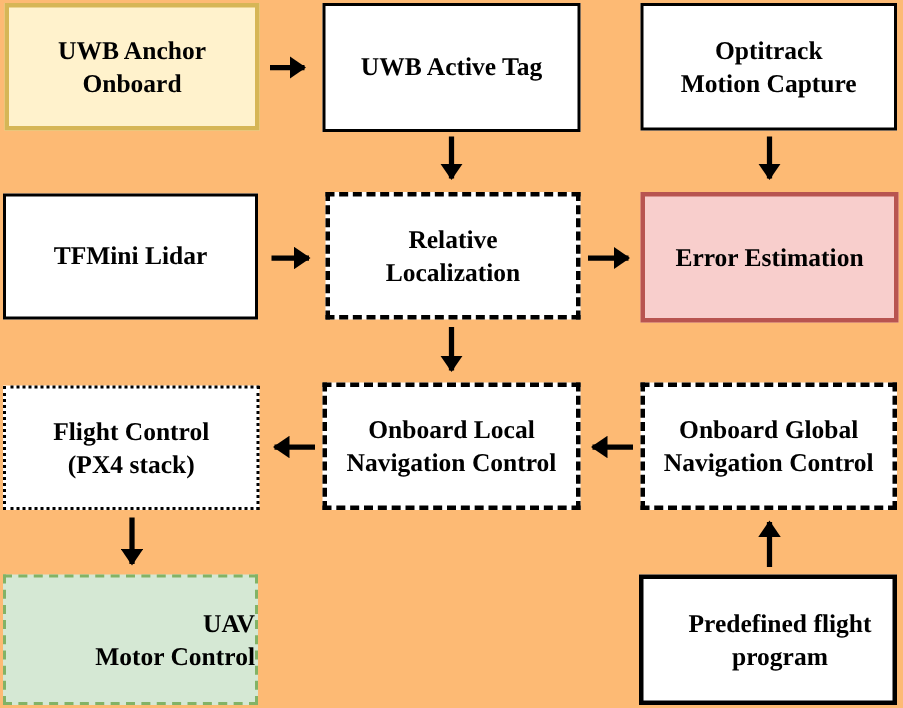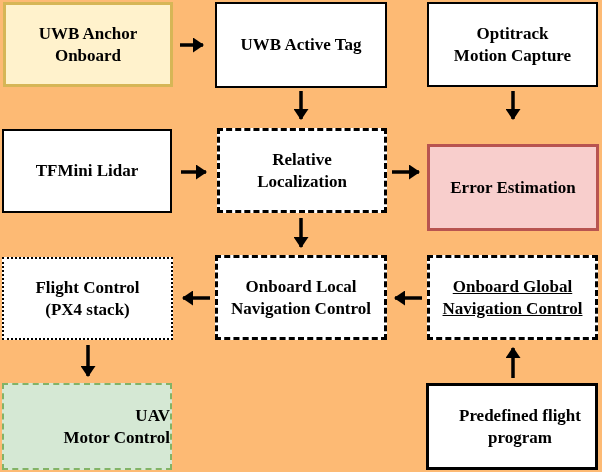--- a/index.html
+++ b/index.html
@@ -20,24 +20,24 @@
     font-weight:bold;font-size:17px;line-height:22px;
     color:#000000;background:#ffffff;
     border:2px solid #000000;
   }
   .box span:empty{display:none;}
   .b-uwb-anchor{left:3px;top:2px;width:170px;height:85px;background:#fff2cc;border:3px solid #d6b656;}
   .b-uwb-tag{left:215px;top:2px;width:172px;height:86px;}
   .b-optitrack{left:427px;top:2px;width:171px;height:85px;font-family:Liberation Serif, serif;}
   .b-tfmini{left:2px;top:129px;width:170px;height:84px;}
   .b-rel-loc{left:217px;top:128px;width:170px;height:85px;border:3px dashed #000000;}
-  .b-error{left:427px;top:128px;width:172px;height:87px;background:#f8cecc;border:3px solid #b85450;margin-top:16px;}
+  .b-error{left:427px;top:128px;width:172px;height:87px;background:#f8cecc;border:3px solid #b85450;}
   .b-flight{left:2px;top:257px;width:171px;height:83px;border:2px dotted #000000;}
   .b-onb-local{left:215px;top:255px;width:172px;height:85px;border:3px dashed #000000;}
-  .b-onb-global{left:427px;top:255px;width:171px;height:85px;border:3px dashed #000000;text-decoration:underline;}
+  .b-onb-global{left:427px;top:255px;width:171px;height:85px;border:3px dashed #000000;}
   .b-uav-motor{left:2px;top:383px;width:170px;height:87px;background:#d5e8d4;border:2px dashed #82b366;align-items:flex-end;}
   .b-predef{left:426px;top:383px;width:172px;height:87px;border:3px solid #000000;padding-left:16px;}
   .arrow{stroke:#000000;stroke-width:3.5;fill:none;}
 </style>
 </head>
 <body>
 
 <div id="canvas">
 
   <svg id="arrows" viewBox="0 0 602 472" xmlns="http://www.w3.org/2000/svg">

